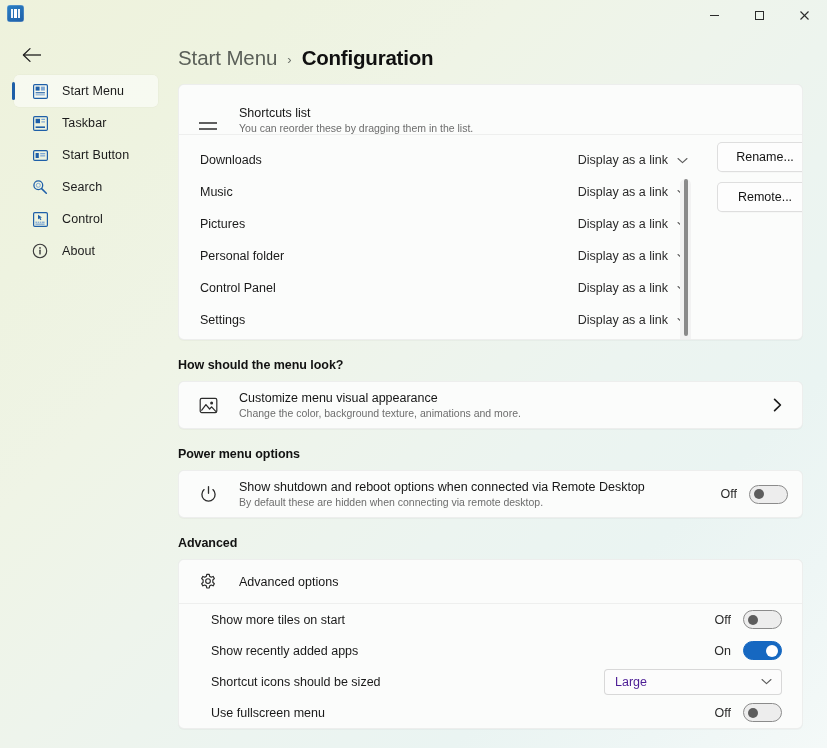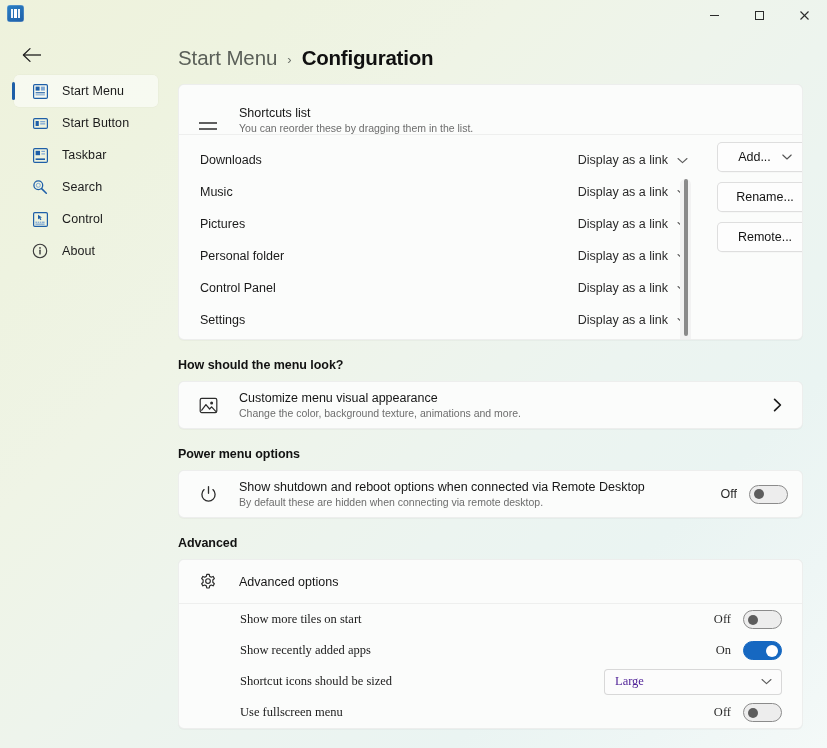--- a/index.html
+++ b/index.html
@@ -322,24 +322,23 @@
     border-bottom: 1px solid rgba(0,0,0,0.05);
   }
   .adv-head .head-ico { width: 26px; flex: 0 0 26px; margin-right: 18px;
     display:flex; align-items:center; justify-content:center; color:#2b2b2b; }
   .adv-head .head-title { font-size: 12.5px; color: #161616; }
 
   .adv-row {
     height: 31px;
     display: flex;
     align-items: center;
-    padding: 0 14px 0 61px;
+    padding: 0 14px 0 32px;
     font-size: 12.5px;
     color: #1a1a1a;
-    font-family: Liberation Serif, serif;
   }
   .adv-row:first-of-type { margin-top: 6px; }
   .adv-label { flex: 1 1 auto; }
 
   .select-box {
     width: 178px; height: 26px;
     background: #fcfcfc;
     border: 1px solid rgba(0,0,0,0.14);
     border-radius: 4px;
     display: flex;
@@ -410,40 +409,40 @@
           <rect x="2.6" y="8.2" width="9.3" height="1.1" fill="#1e5fa8"></rect>
           <rect x="2.6" y="10.3" width="9.3" height="1.1" fill="#7fa8d4"></rect>
         </svg>
       </span>
       <span class="nav-label">Start Menu</span>
     </div>
 
     <div class="nav-item">
       <span class="nav-ico">
         <svg width="15" height="15" viewBox="0 0 15 15">
-          <rect x="0.6" y="2.6" width="13.8" height="9.8" rx="1.2" fill="none" stroke="#1e5fa8" stroke-width="1.2"></rect>
-          <rect x="2.6" y="5" width="3.2" height="5" fill="#1e5fa8"></rect>
-          <rect x="7.2" y="5" width="5" height="1.3" fill="#7fa8d4"></rect>
-          <rect x="7.2" y="7.2" width="5" height="1.3" fill="#7fa8d4"></rect>
-        </svg>
-      </span>
-      <span class="nav-label">Start Button</span>
-    </div>
-
-    <div class="nav-item">
-      <span class="nav-ico">
-        <svg width="15" height="15" viewBox="0 0 15 15">
           <rect x="0.6" y="0.6" width="13.8" height="13.8" rx="1.2" fill="none" stroke="#1e5fa8" stroke-width="1.2"></rect>
           <rect x="2.6" y="2.8" width="4.4" height="4.4" fill="#1e5fa8"></rect>
           <rect x="2.6" y="10.4" width="9.4" height="1.6" fill="#1e5fa8"></rect>
           <rect x="8.4" y="2.8" width="3.6" height="1.2" fill="#7fa8d4"></rect>
           <rect x="8.4" y="5.3" width="3.6" height="1.2" fill="#7fa8d4"></rect>
         </svg>
       </span>
       <span class="nav-label">Taskbar</span>
+    </div>
+
+    <div class="nav-item">
+      <span class="nav-ico">
+        <svg width="15" height="15" viewBox="0 0 15 15">
+          <rect x="0.6" y="2.6" width="13.8" height="9.8" rx="1.2" fill="none" stroke="#1e5fa8" stroke-width="1.2"></rect>
+          <rect x="2.6" y="5" width="3.2" height="5" fill="#1e5fa8"></rect>
+          <rect x="7.2" y="5" width="5" height="1.3" fill="#7fa8d4"></rect>
+          <rect x="7.2" y="7.2" width="5" height="1.3" fill="#7fa8d4"></rect>
+        </svg>
+      </span>
+      <span class="nav-label">Start Button</span>
     </div>
 
     <div class="nav-item">
       <span class="nav-ico">
         <svg width="16" height="16" viewBox="0 0 16 16">
           <circle cx="6.3" cy="6.3" r="4.4" fill="none" stroke="#1e5fa8" stroke-width="1.3"></circle>
           <circle cx="6.3" cy="6.3" r="2" fill="none" stroke="#7fa8d4" stroke-width="1"></circle>
           <line x1="9.6" y1="9.6" x2="14.3" y2="14.3" stroke="#1e5fa8" stroke-width="1.5" stroke-linecap="round"></line>
         </svg>
       </span>
@@ -568,28 +567,20 @@
           </span>
         </span>
       </div>
 
       <div id="sc-scrollbar">
         <div id="sc-thumb"></div>
       </div>
     </div>
 
     <div id="sc-buttons">
-      <div class="sc-btn">
-        <span>Add...</span>
-        <span class="chev">
-          <svg width="10" height="6" viewBox="0 0 10 6">
-              <polyline points="0.8,1 5,5 9.2,1" fill="none" stroke="currentColor" stroke-width="1.1" stroke-linecap="round" stroke-linejoin="round"></polyline>
-            </svg>
-        </span>
-      </div>
       <div class="sc-btn">
         <span>Rename...</span>
       </div>
       <div class="sc-btn">
         <span>Remote...</span>
       </div>
     </div>
   </div>
 
   <div class="sect-head">How should the menu look?</div>

